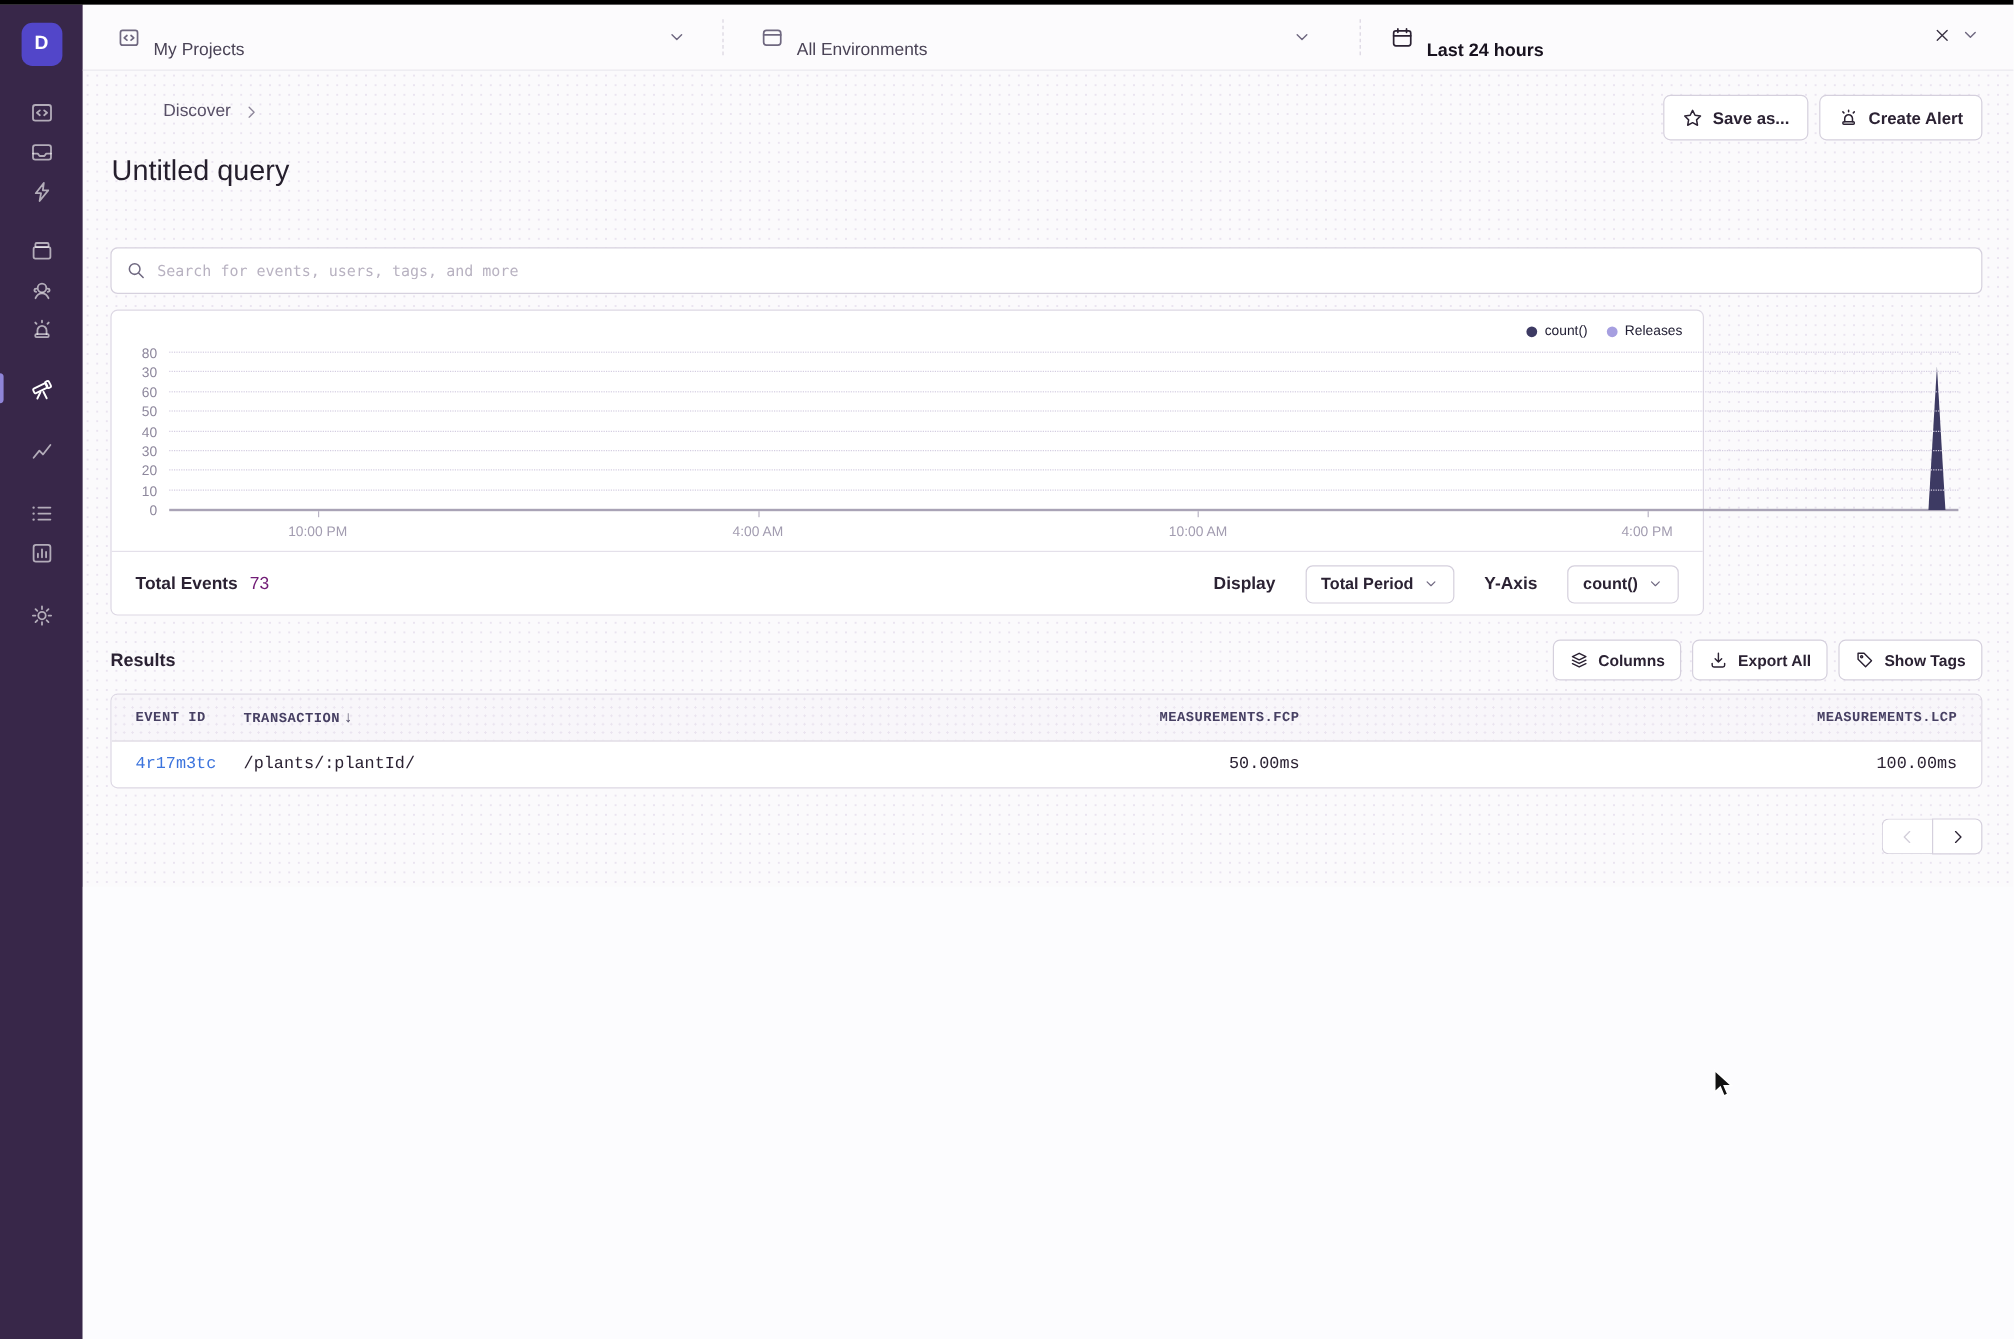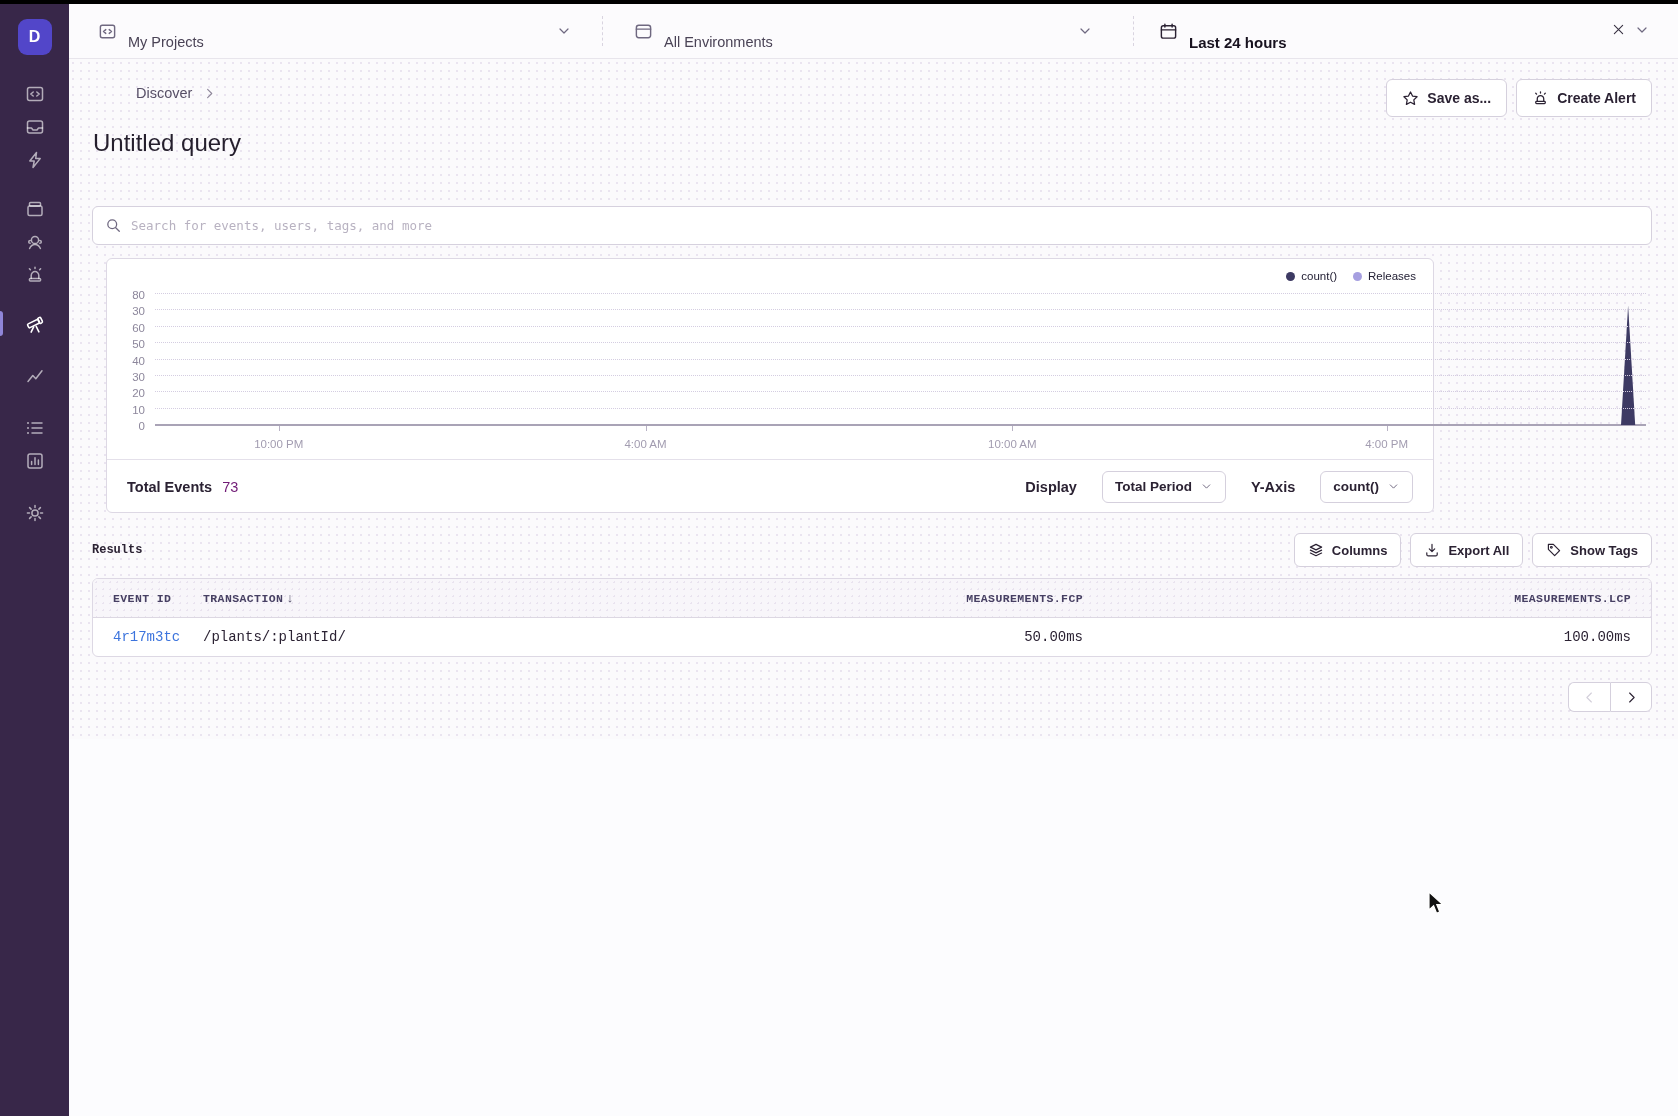--- a/index.html
+++ b/index.html
@@ -58,21 +58,21 @@
 
   
   .searchbar { position:absolute; left:23px; top:147px; width:1560px; height:39px; background:#fff;
                border:1px solid #d6d1de; border-radius:6px; display:flex; align-items:center; padding:0 12px; z-index:2; }
   .searchbar .mag { color:#6f6880; display:flex; margin-right:9px; }
   .searchbar input { flex:1; border:none; outline:none; font-family:"DejaVu Sans Mono", monospace;
                      font-size:12.5px; color:#2b2233; background:transparent; }
   .searchbar input::placeholder { color:#b8b2c1; }
 
   
-  .chart-panel { position:absolute; left:37px; top:199px; width:1328px; height:255px; background:#fff;
+  .chart-panel { position:absolute; left:23px; top:199px; width:1328px; height:255px; background:#fff;
                  border:1px solid #ddd8e4; border-radius:6px; z-index:2; }
   .legend { position:absolute; top:11px; right:17px; display:flex; gap:16px; align-items:center; font-size:11.5px; color:#232035; }
   .legend-item { display:flex; align-items:center; gap:6px; cursor:pointer; }
   .legend-dot { width:9px; height:9px; border-radius:50%; background:#3d3a63; }
   .chart-y { position:absolute; left:0; top:35px; width:42px; height:131px; }
   .ytick { position:absolute; right:4px; font-size:11.5px; color:#8d879c; text-align:right; width:38px; }
   .chart-plot { position:absolute; left:48px; top:35px; width:1491px; height:131px; }
   .gridline { position:absolute; left:0; right:0; height:0; border-top:1px dotted #d4cde1; }
   .axis-line { position:absolute; left:0; right:0; bottom:-1px; height:0; border-top:2px solid #a9a3b6; }
   .spike-svg { position:absolute; left:0; top:0; }
@@ -84,21 +84,21 @@
   .tev-label { font-weight:bold; font-size:14.5px; color:#2b2233; }
   .tev-value { margin-left:10px; font-size:14.5px; color:#701a75; }
   .footer-right { margin-left:auto; display:flex; align-items:center; gap:25px; }
   .ctl-label { font-weight:bold; font-size:14.5px; color:#2b2233; }
   .select-btn { display:inline-flex; align-items:center; gap:8px; background:#fff; border:1px solid #d5d0dd;
                 border-radius:6px; font-weight:bold; font-size:13.5px; height:32px; padding:0 12px; cursor:pointer; color:#2b2233; }
   .select-btn .sel-chev { color:#6f6880; display:flex; }
 
   
   .results-bar { position:absolute; left:23px; top:474px; width:1560px; height:34px; display:flex; align-items:center; z-index:2; }
-  .results-heading { font-weight:bold; font-size:12px; color:#2b2233;font-family:Liberation Mono, monospace; }
+  .results-heading { font-weight:bold; font-size:15px; color:#2b2233; }
   .results-buttons { margin-left:auto; display:flex; gap:9px; }
 
   .table { position:absolute; left:23px; top:519px; width:1560px; background:#fff; border:1px solid #ddd8e4;
            border-radius:6px; overflow:hidden; z-index:2;font-family:Liberation Mono, monospace; }
   .thead { display:grid; grid-template-columns:90px 460px 420px 1fr; height:39px; align-items:center;
            background:#f8f6fa; background-image:radial-gradient(#e9e3ef 1px, transparent 1px); background-size:7px 7px;
            border-bottom:1px solid #dcd7e2; padding:0 20px; }
   .th { font-size:11.5px; font-weight:bold; letter-spacing:0.4px; color:#474063; cursor:pointer; }
   .th.right { text-align:right; }
   .th .sort-arrow { font-weight:normal; color:#55506b; font-size:13px; margin-left:3px; }

